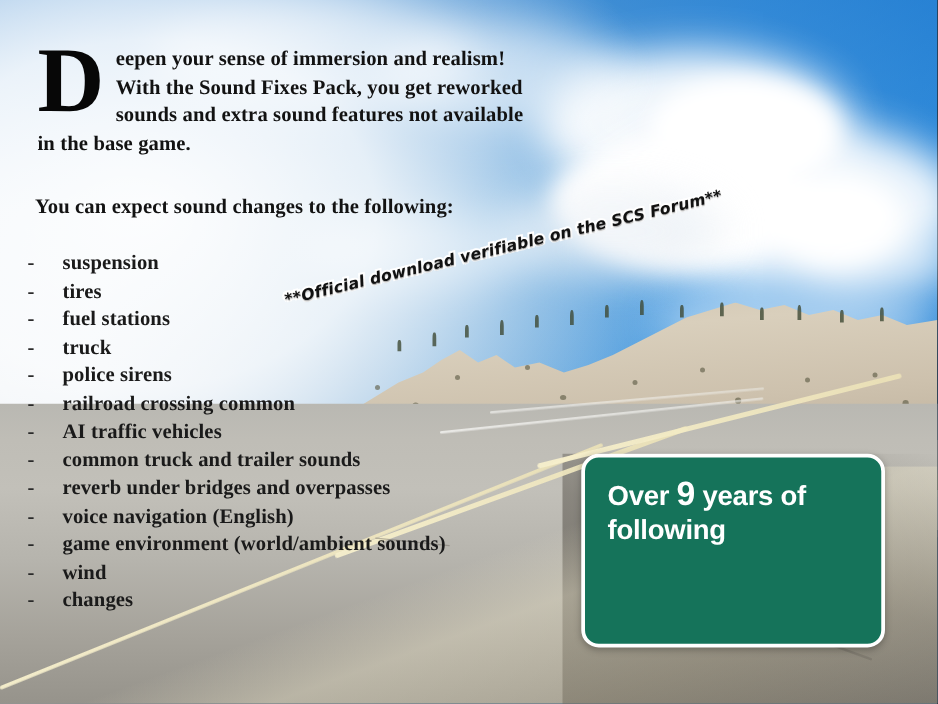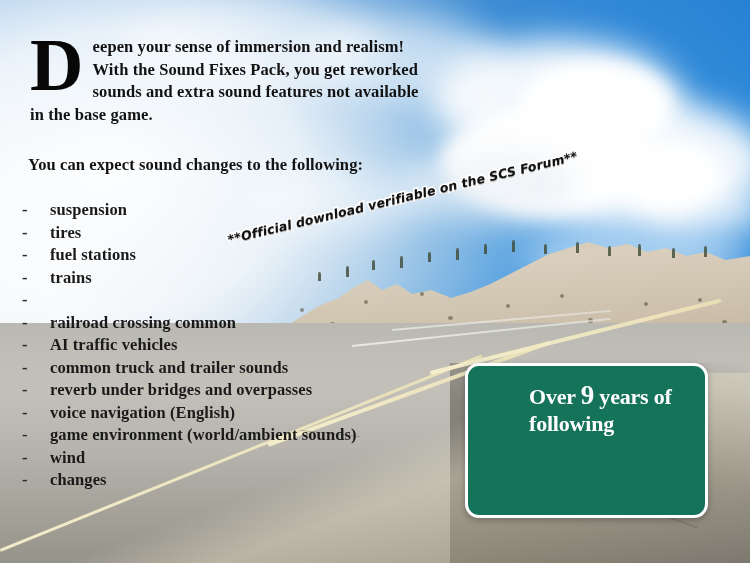--- a/index.html
+++ b/index.html
@@ -172,27 +172,26 @@
     position:absolute;
     left:465px;top:363px;width:243px;height:155px;
     background:#15735a;
     border:3px solid #ffffff;
     border-radius:14px;
     box-shadow:0 2px 6px rgba(0,0,0,.28);
     box-sizing:border-box;
     padding:16px 0 0 18px;
   }
   .sign-text{
-    font-family:Liberation Serif, serif;
+    font-family:Liberation Sans, sans-serif;
     font-weight:700;
     color:#ffffff;
     font-size:22px;
     line-height:26.5px;
     letter-spacing:-.2px;
-    margin-left:43px;
   }
   .sign-text .big{font-size:27px;line-height:26px;}
 </style>
 </head>
 <body>
 
 <div id="stage">
 
   <div class="layer sky"></div>
   <div class="layer sky-top"></div>
@@ -306,24 +305,25 @@
         <li>
           <span class="dash">-</span>
           <span>tires</span>
         </li>
         <li>
           <span class="dash">-</span>
           <span>fuel stations</span>
         </li>
         <li>
           <span class="dash">-</span>
-          <span>trains</span>
-        </li>
-        <li>
-          <span class="dash">-</span>
+          <span>truck</span>
+        </li>
+        <li>
+          <span class="dash">-</span>
+          <span>police sirens</span>
         </li>
         <li>
           <span class="dash">-</span>
           <span>railroad crossing common</span>
         </li>
         <li>
           <span class="dash">-</span>
           <span>AI traffic vehicles</span>
         </li>
         <li>

